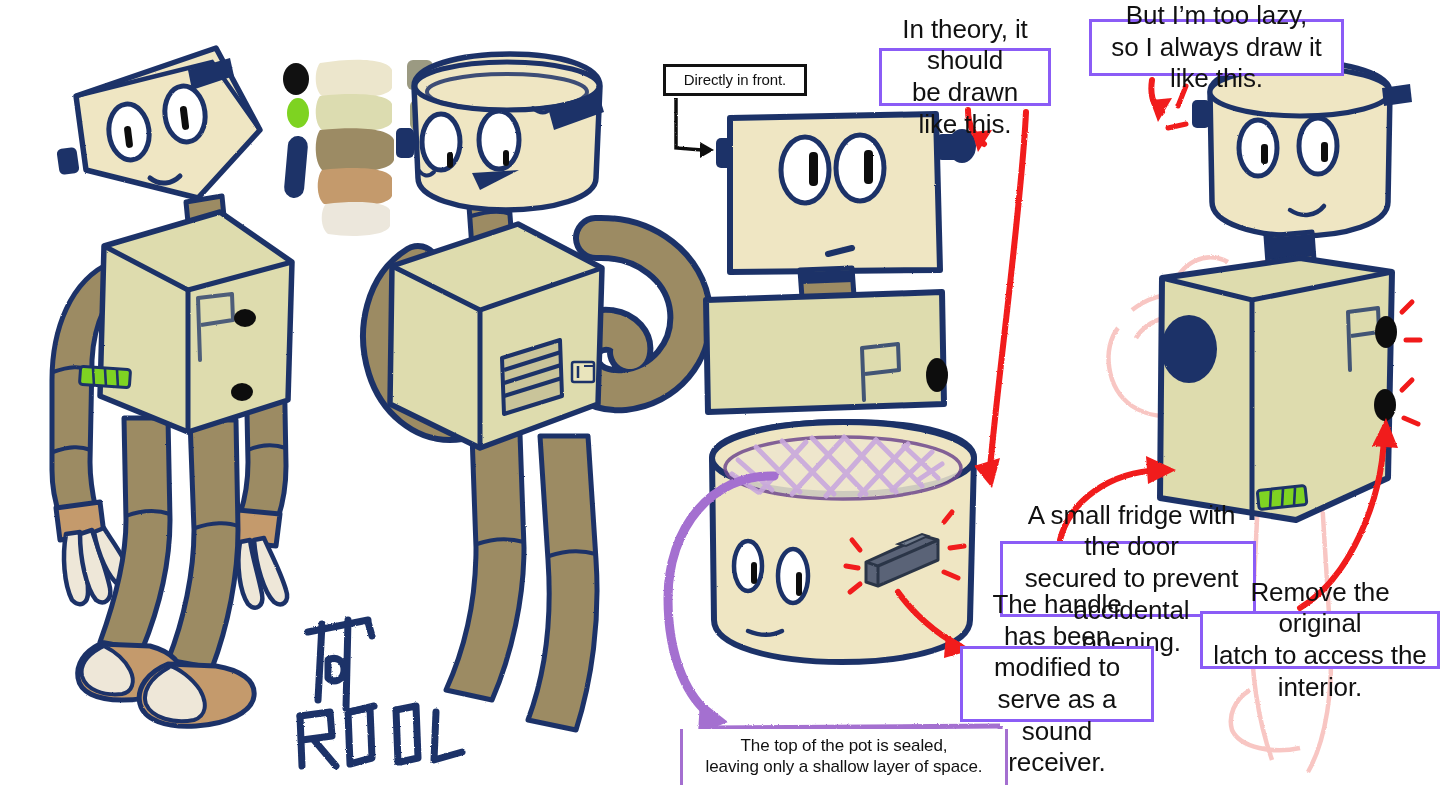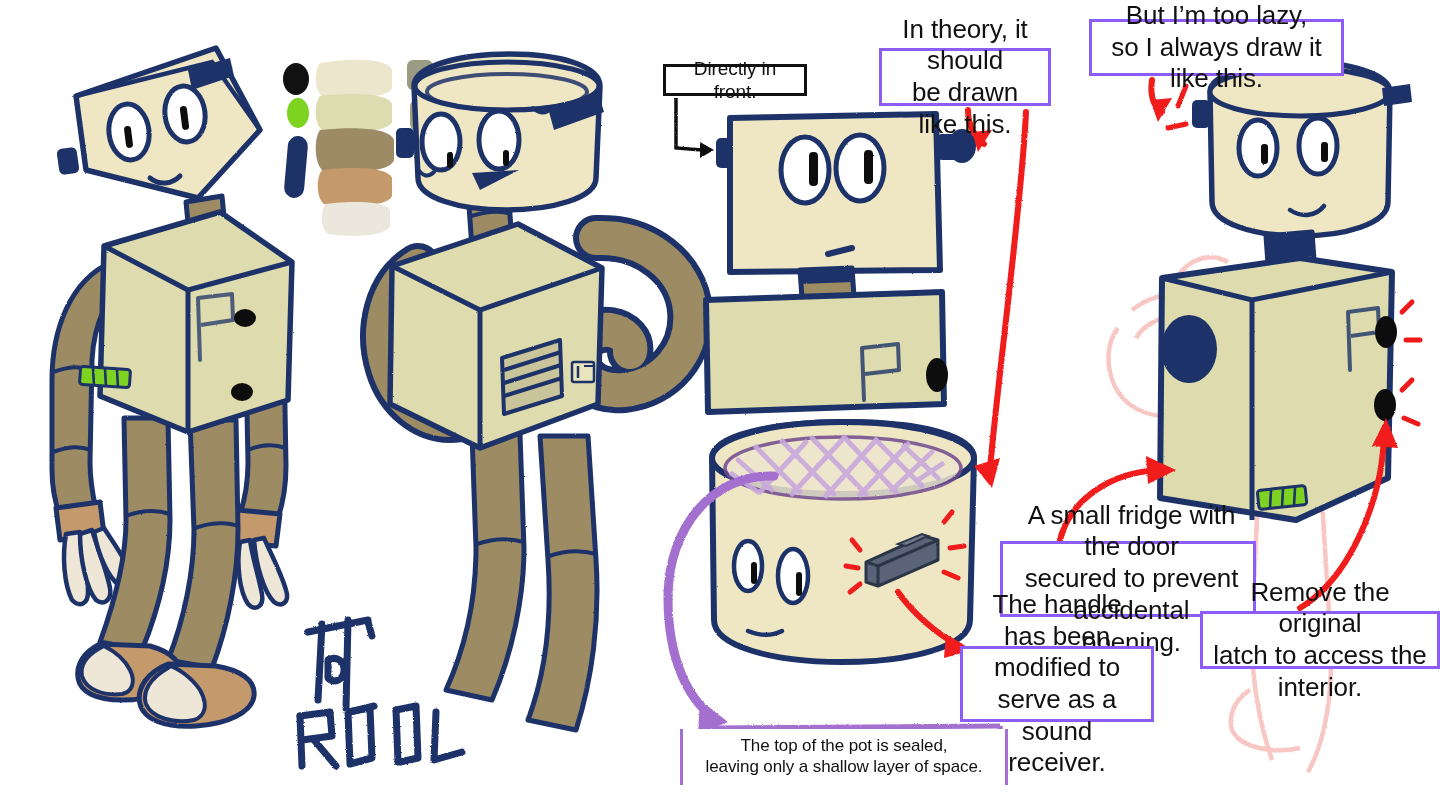--- a/index.html
+++ b/index.html
@@ -34,21 +34,21 @@
     color: #111111;
     letter-spacing: -0.1px;
     white-space: pre-line;
     display: flex;
     align-items: center;
     justify-content: center;
     padding: 3px 8px;
   }
   .callout.black {
     border: 3px solid #111111;
-    font-size: 19px;
+    font-size: 15px;
   }
   .callout.red {
     border: 3px solid #8b5cf6;
     font-size: 26px;
   }
   .callout.purple {
     border: 3px solid #a46fd0;
     font-size: 17px;
   }
 </style>

